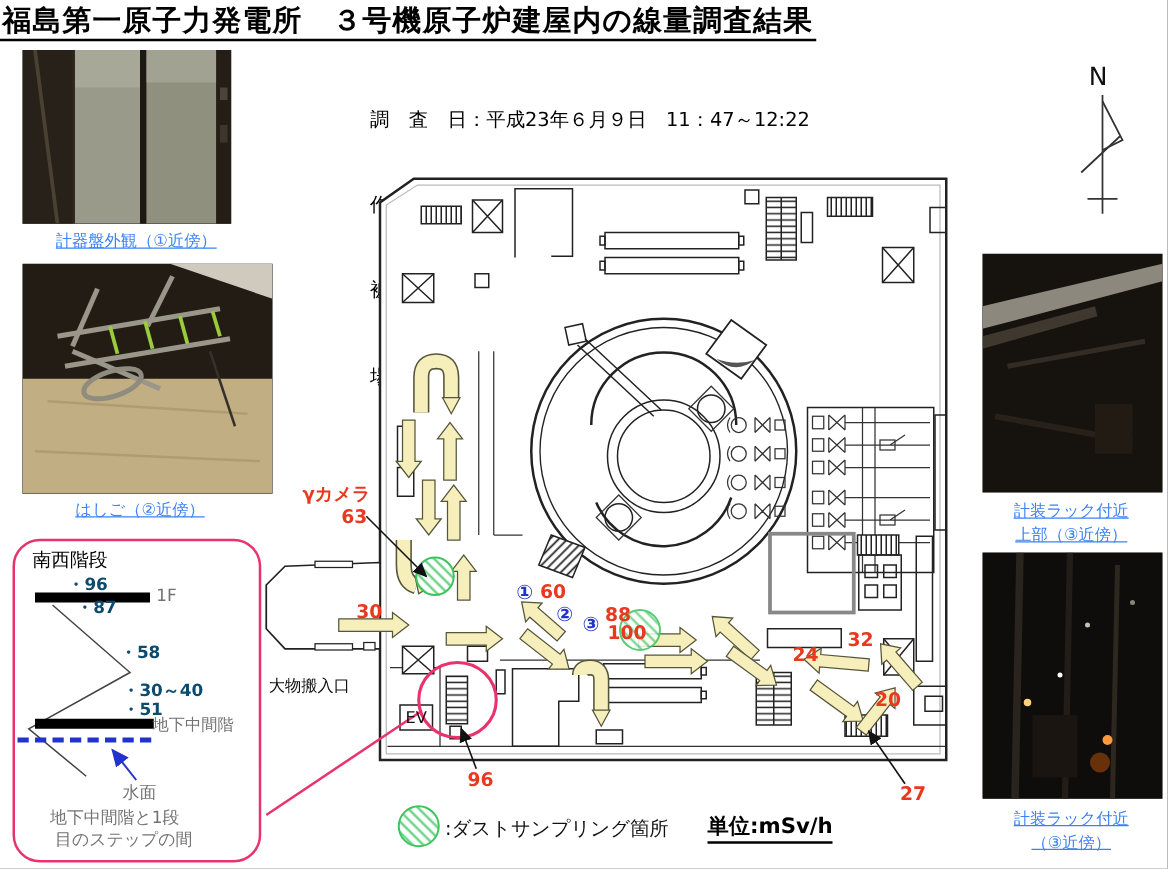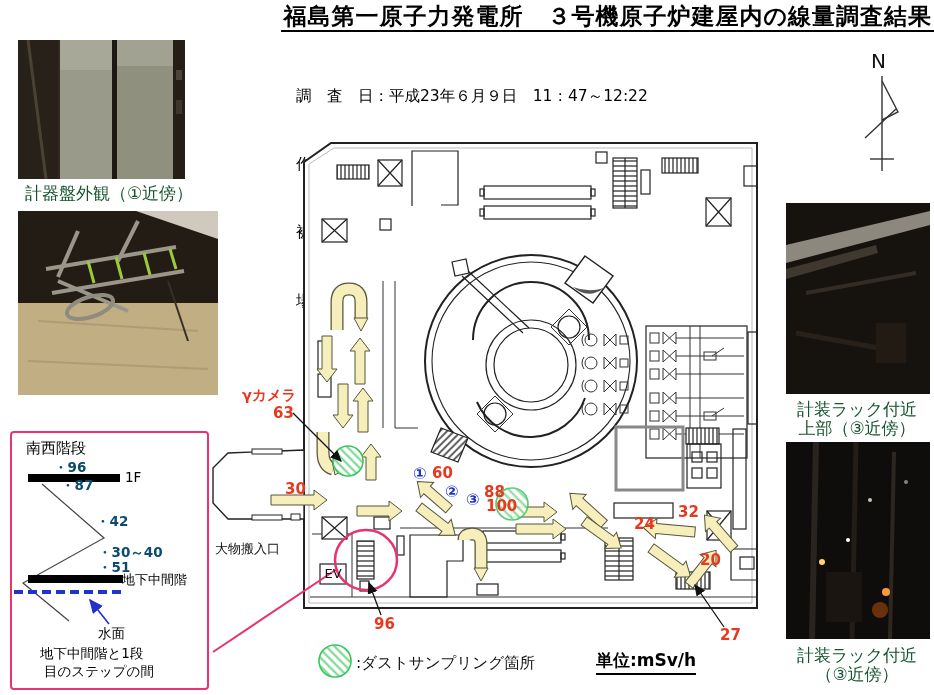--- a/index.html
+++ b/index.html
@@ -1,35 +1,35 @@
 <!DOCTYPE html>
 <html><head>
 <meta charset="utf-8">
 <style>
   html,body{margin:0;padding:0;background:#888;}
   .page{position:relative;width:934px;height:695px;background:#fff;overflow:hidden;
         font-family:"DejaVu Sans",sans-serif;}
   .abs{position:absolute;}
   
-  .title{left:0;right:0;top:1px;text-align:right;padding-left:26px;}
+  .title{left:0;right:0;top:1px;text-align:left;}
   .title span{font-size:23px;font-weight:bold;letter-spacing:1px;color:#000;
               border-bottom:2px solid #000;padding:0 2px 1px 2px;}
   
   .info{left:296px;top:39px;font-size:15.5px;line-height:22.8px;color:#000;white-space:pre;}
   
   .photo{background:#1c1712;overflow:hidden;}
-  .cap{color:#14532d;font-size:17px;text-align:center;line-height:19px;}
+  .cap{color:#3b82f6;font-size:13px;text-align:center;line-height:19px;text-decoration:underline;}
   
   .inset{left:10px;top:431px;width:199px;height:259px;border:2.5px solid #e8336d;
-         border-radius:4px;background:#fff;box-sizing:border-box;}
+         border-radius:22px;background:#fff;box-sizing:border-box;}
   .inset .t{position:absolute;left:14px;top:6px;font-size:15px;color:#000;}
   .inset .rd{position:absolute;color:#0c4a6e;font-weight:bold;font-size:13.5px;white-space:nowrap;}
-  .inset .bl{position:absolute;color:#000000;font-size:13.5px;white-space:nowrap;}
+  .inset .bl{position:absolute;color:#737373;font-size:13.5px;white-space:nowrap;}
   .unit{left:566px;top:649px;font-size:17px;font-weight:bold;color:#000;
-        border-bottom:2px solid #000;padding-bottom:1px;margin-left:30px;}
+        border-bottom:2px solid #000;padding-bottom:1px;}
   
   .doseTxt{font-family:"DejaVu Sans",sans-serif;font-weight:bold;font-size:15px;fill:#e8381e;}
   .ptTxt{font-family:"DejaVu Sans",sans-serif;font-weight:bold;font-size:16px;fill:#2233cc;}
   .redLbl{font-family:"DejaVu Sans",sans-serif;font-weight:bold;font-size:14.5px;fill:#e8381e;}
   .blkLbl{font-family:"DejaVu Sans",sans-serif;font-size:13px;fill:#111;}
   .legLbl{font-family:"DejaVu Sans",sans-serif;font-size:15.5px;fill:#111;}
   .pl{stroke:#222;stroke-width:1.2;fill:none;}
   .plThin{stroke:#333;stroke-width:1;fill:none;}
   .gray{stroke:#888;stroke-width:3;fill:none;}
 </style>
@@ -93,20 +93,21 @@
       <g stroke="#9acb3c" stroke-width="3">
         <line x1="70" y1="50" x2="76" y2="72"></line>
         <line x1="98" y1="46" x2="104" y2="68"></line>
         <line x1="126" y1="42" x2="132" y2="64"></line>
         <line x1="152" y1="38" x2="158" y2="58"></line>
       </g>
       <ellipse cx="72" cy="96" rx="24" ry="10" transform="rotate(-18 72 96)" fill="none" stroke="#8f8b7e" stroke-width="4"></ellipse>
       <line x1="150" y1="70" x2="170" y2="130" stroke="#37302a" stroke-width="2"></line>
     </svg>
   </div>
+  <div class="abs cap" style="left:22px;top:399px;width:180px">はしご（②近傍）</div>
 
   <div class="abs photo" style="left:786px;top:203px;width:144px;height:191px">
     <svg width="144" height="191">
       <rect width="144" height="191" fill="#16120e"></rect>
       <polygon points="0,42 144,8 144,22 0,60" fill="#8d887e"></polygon>
       <polygon points="0,66 90,42 92,50 0,76" fill="#3e382f"></polygon>
       <line x1="20" y1="90" x2="130" y2="70" stroke="#322c24" stroke-width="4"></line>
       <line x1="10" y1="130" x2="120" y2="150" stroke="#27211a" stroke-width="5"></line>
       <rect x="90" y="120" width="30" height="40" fill="#211b14"></rect>
     </svg>
@@ -145,21 +146,21 @@
         </marker>
       </defs>
       <polyline points="30,51 92,105 11,150 57,188" fill="none" stroke="#444" stroke-width="1.2"></polyline>
       <rect x="16" y="41" width="92" height="8" fill="#000"></rect>
       <rect x="16" y="142" width="95" height="8" fill="#000"></rect>
       <line x1="2" y1="159" x2="109" y2="159" stroke="#2233cc" stroke-width="4" stroke-dasharray="9 5"></line>
       <line x1="97" y1="191" x2="78" y2="167" stroke="#2233cc" stroke-width="1.6" marker-end="url(#mBl)"></line>
     </svg>
     <span class="rd" style="left:42px;top:26px">・96</span>
     <span class="rd" style="left:49px;top:44px">・87</span>
-    <span class="rd" style="left:84px;top:80px">・42</span>
+    <span class="rd" style="left:84px;top:80px">・58</span>
     <span class="rd" style="left:86px;top:111px">・30～40</span>
     <span class="rd" style="left:86px;top:126px">・51</span>
     <span class="bl" style="left:113px;top:36px">1F</span>
     <span class="bl" style="left:110px;top:138px;font-size:13px">地下中間階</span>
     <span class="bl" style="left:86px;top:192px">水面</span>
     <span class="bl" style="left:28px;top:212px">地下中間階と1段</span>
     <span class="bl" style="left:32px;top:230px">目のステップの間</span>
   </div>
 
   <div class="abs unit">単位:mSv/h</div>

